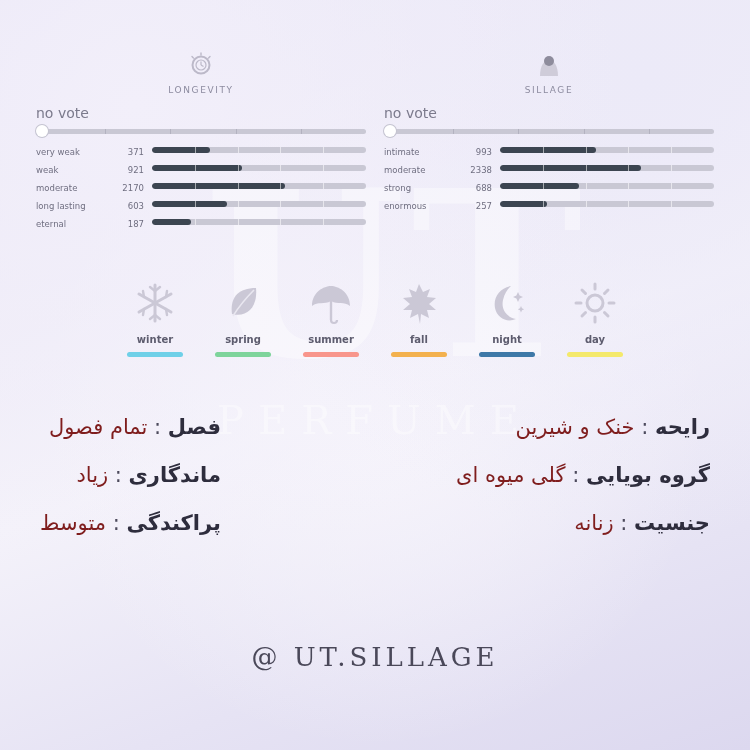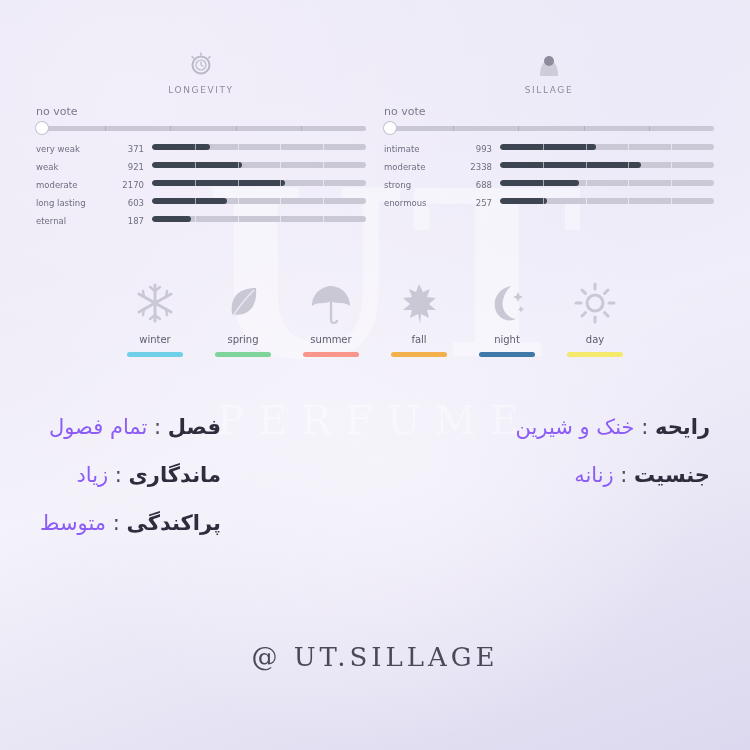--- a/index.html
+++ b/index.html
@@ -23,47 +23,47 @@
     user-select:none;
   }
   .wm-big{font-size:230px;line-height:200px;font-weight:700;padding-left:43px;}
   .wm-small{font-size:40px;letter-spacing:14px;margin-top:22px;font-weight:500;text-align:center;}
 
   .panels{position:absolute;top:48px;left:0;right:0;display:flex;justify-content:space-between;padding:0 36px;box-sizing:border-box;}
   .panel{width:330px;position:relative;}
   .panel-head{display:flex;flex-direction:column;align-items:center;margin-bottom:10px;}
   .panel-title{font-size:9px;letter-spacing:1.6px;color:#8d8ca0;margin-top:3px;}
   .icon-circ{width:34px;height:34px;display:flex;align-items:center;justify-content:center;}
-  .novote{font-size:11px;color:#7b7a8c;margin-bottom:2px;}
+  .novote{font-size:14px;color:#7b7a8c;margin-bottom:2px;}
   .novote-row{position:relative;height:16px;margin-bottom:8px;}
   .novote-track{position:absolute;left:4px;right:0;top:6px;height:5px;border-radius:3px;background:#c9c8d4;}
   .novote-ticks{position:absolute;left:4px;right:0;top:6px;height:5px;}
   .novote-ticks i{position:absolute;top:0;width:1px;height:5px;background:#b3b2c0;}
   .knob{position:absolute;left:0;top:2px;width:12px;height:12px;border-radius:50%;background:#ffffff;box-shadow:0 0 0 1px #c4c3d0;}
   .rows{display:flex;flex-direction:column;gap:8px;}
   .row{display:flex;align-items:flex-start;font-size:8.5px;color:#6f6e80;}
   .r-label{width:70px;}
   .r-val{width:38px;text-align:right;padding-right:8px;color:#6f6e80;}
   .bar{position:relative;flex:1;height:6px;border-radius:3px;background:#c9c8d4;overflow:hidden;}
   .bar .fill{position:absolute;left:0;top:0;bottom:0;background:#3c4551;border-radius:3px;}
   .bar .ticks{position:absolute;left:0;right:0;top:0;bottom:0;}
   .bar .ticks i{position:absolute;top:0;bottom:0;width:1px;background:rgba(255,255,255,.55);}
 
   .seasons{position:absolute;top:278px;left:0;right:0;display:flex;justify-content:center;gap:0;}
   .season{width:88px;display:flex;flex-direction:column;align-items:center;}
   .s-icon{height:48px;display:flex;align-items:flex-end;justify-content:center;color:#c9c6d3;}
-  .s-label{font-size:10px;color:#5d5c6e;margin-top:8px;margin-bottom:7px;}
+  .s-label{font-size:10px;color:#5d5c6e;margin-top:8px;margin-bottom:7px;font-weight:bold;}
   .s-bar{width:56px;height:5px;border-radius:3px;}
 
   .details{position:absolute;top:415px;left:0;right:0;padding:0 40px;box-sizing:border-box;display:flex;justify-content:space-between;direction:rtl;}
   .col{display:flex;flex-direction:column;gap:24px;}
   .d-item{font-size:21px;color:#4c4a5c;white-space:nowrap;}
   .d-key{font-weight:bold;color:#2e2d3d;}
   .d-sep{color:#4c4a5c;}
-  .d-val{color:#8b5cf6;}
+  .d-val{color:#7f1d1d;}
 
   .handle{position:absolute;left:0;right:0;bottom:78px;text-align:center;
     font-family:"DejaVu Serif","Liberation Serif",serif;
     font-size:26px;letter-spacing:4px;color:#4a4859;}
 </style>
 </head>
 <body>
 
 <div class="watermark">
   <div class="wm-big">UT</div>
@@ -343,20 +343,25 @@
 
 <div class="details">
 
   <div class="col">
     <div class="d-item">
       <span class="d-key">رایحه</span>
       <span class="d-sep">:</span>
       <span class="d-val">خنک و شیرین</span>
     </div>
     <div class="d-item">
+      <span class="d-key">گروه بویایی</span>
+      <span class="d-sep">:</span>
+      <span class="d-val">گلی میوه ای</span>
+    </div>
+    <div class="d-item">
       <span class="d-key">جنسیت</span>
       <span class="d-sep">:</span>
       <span class="d-val">زنانه</span>
     </div>
   </div>
 
   <div class="col">
     <div class="d-item">
       <span class="d-key">فصل</span>
       <span class="d-sep">:</span>

